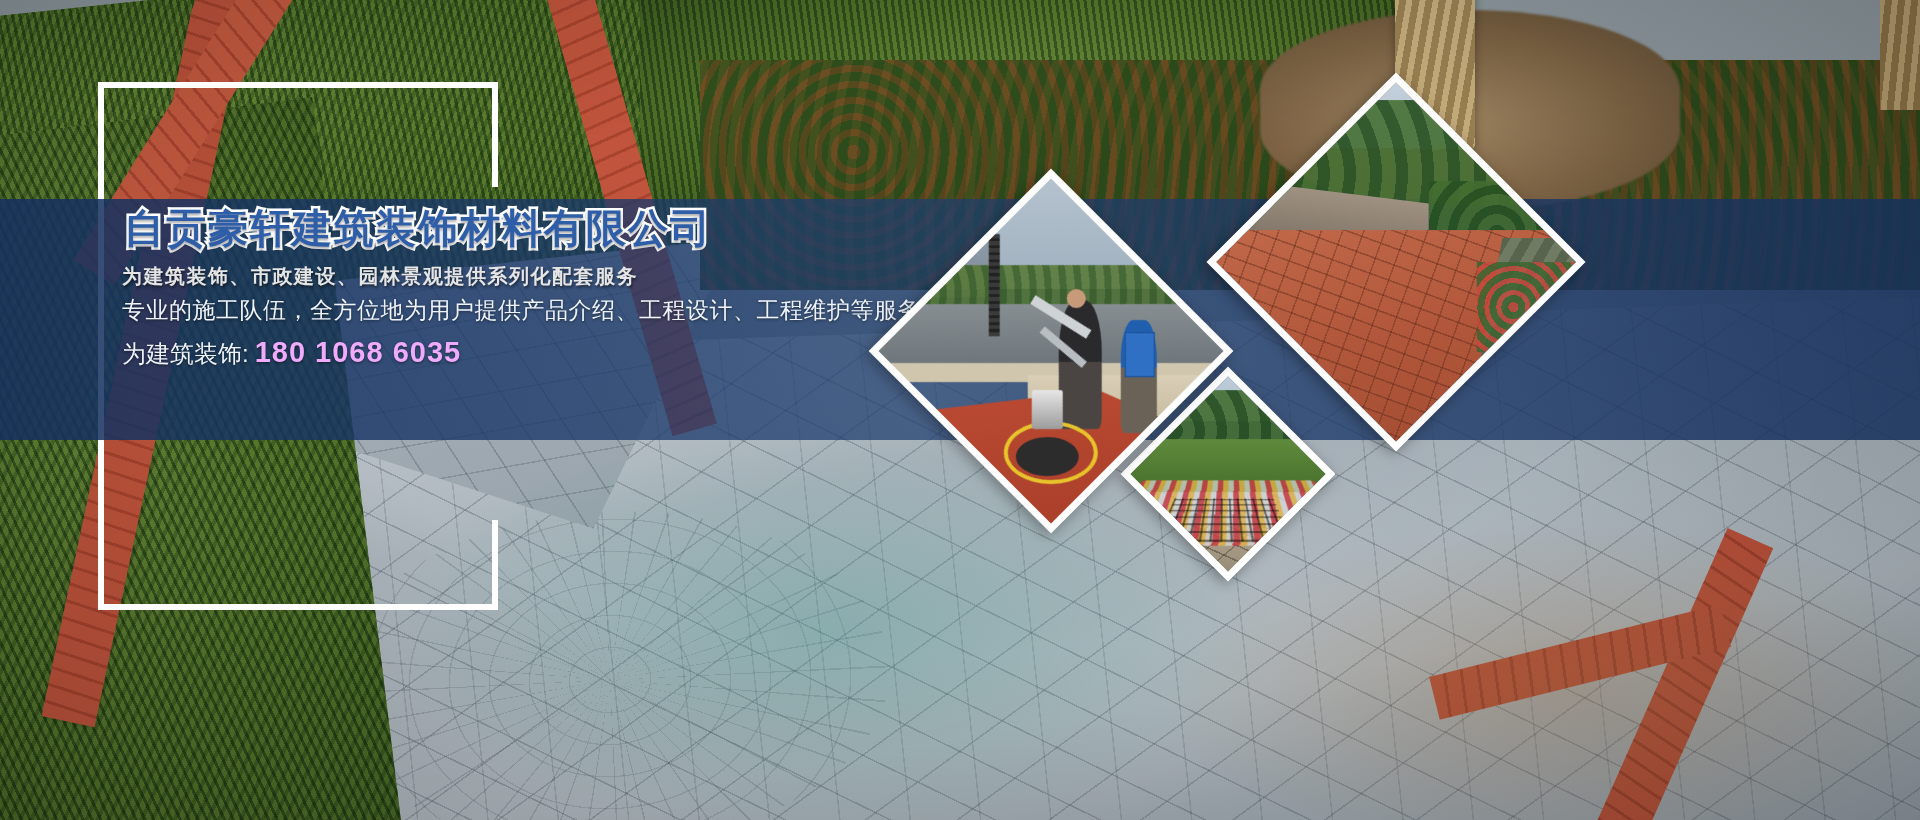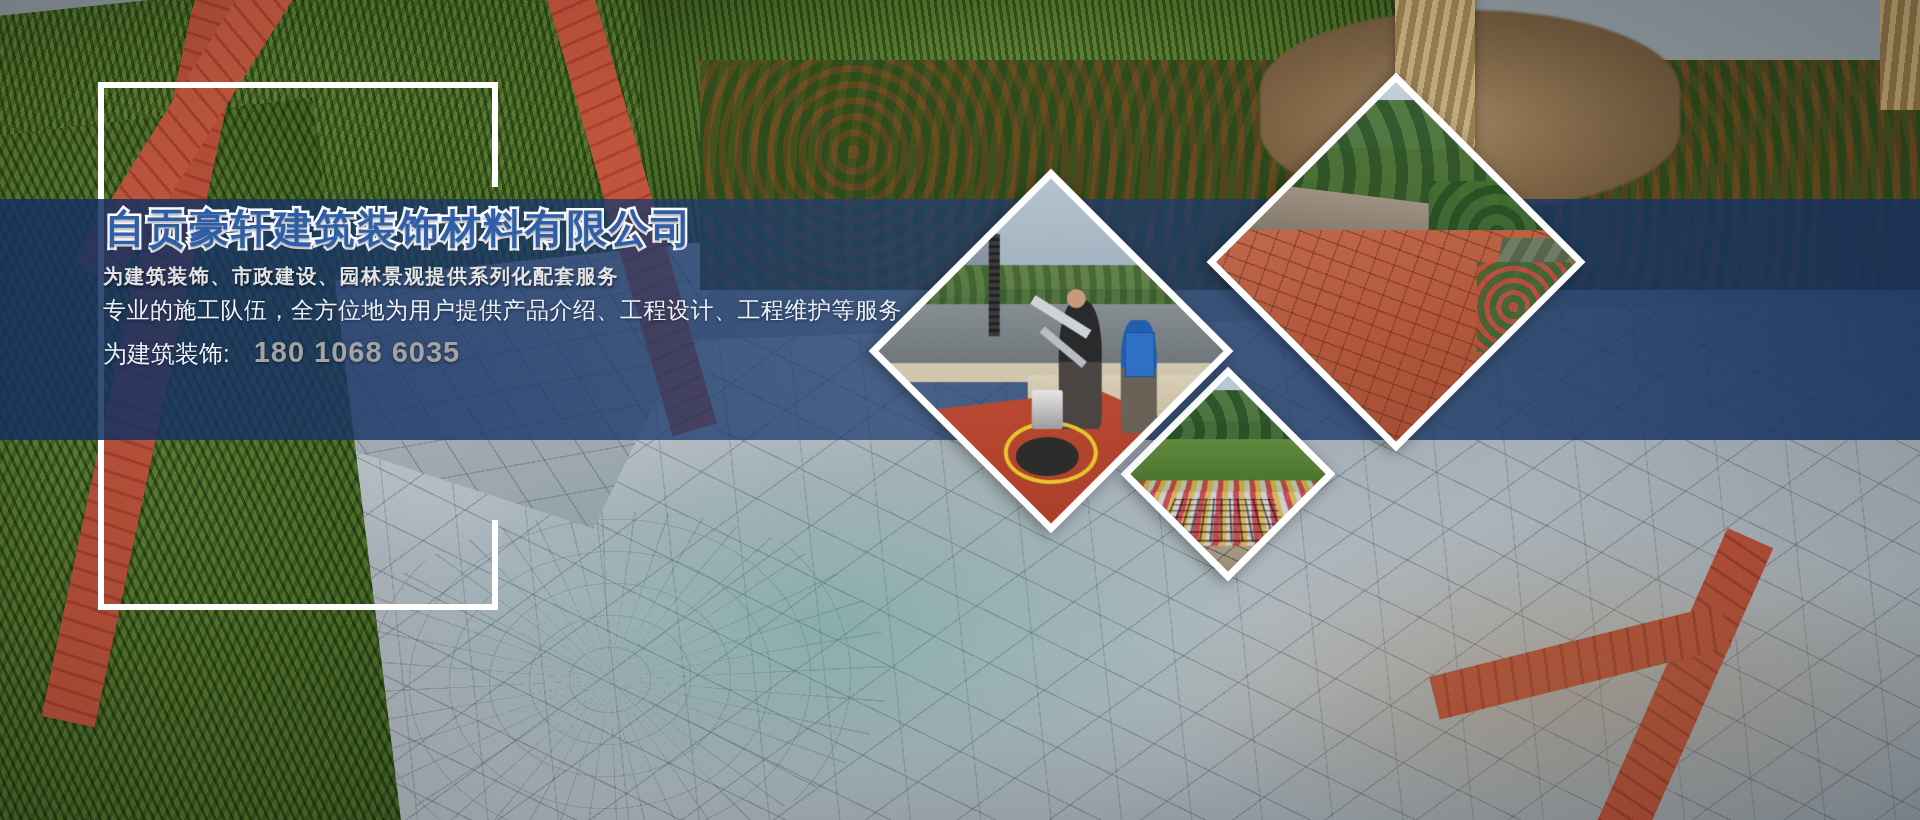--- a/index.html
+++ b/index.html
@@ -166,21 +166,21 @@
     position:absolute;left:0;top:199px;width:1920px;height:241px;
     background:linear-gradient(90deg,
        rgba(21,48,94,.88) 0%,
        rgba(24,54,104,.80) 22%,
        rgba(30,62,112,.72) 48%,
        rgba(27,56,104,.78) 72%,
        rgba(22,48,92,.86) 100%);
   }
 
   
-  .copy{position:absolute;left:101px;top:205px;width:900px;}
+  .copy{position:absolute;left:120px;top:205px;width:900px;}
 
   .company{
     font-size:40px;font-weight:bold;letter-spacing:2px;line-height:1.15;
     color:#2f5ea8;
     -webkit-text-stroke:5px #ffffff;
     paint-order:stroke fill;
     text-shadow:0 2px 3px rgba(0,0,0,.35);
     margin:0 0 12px 4px;
     white-space:nowrap;
   }
@@ -211,22 +211,22 @@
     margin:3px 0 10px 2px;
     white-space:nowrap;
   }
 
   .hotline{
     font-size:24px;color:#eef3fa;margin:0 0 0 2px;
     text-shadow:0 1px 3px rgba(0,0,0,.5);
     white-space:nowrap;
   }
   .hotline .num{
-    font-size:29px;font-weight:bold;color:#a3a3a3;letter-spacing:1px;
-    margin-left:24px;
+    font-size:29px;font-weight:bold;color:#f0abfc;letter-spacing:1px;
+    margin-left:6px;
   }
 
   
   .dia{
     position:absolute;
     transform:rotate(45deg);
     overflow:hidden;
     border:7px solid #ffffff;
     box-sizing:border-box;
     box-shadow:0 4px 14px rgba(0,0,0,.35);

